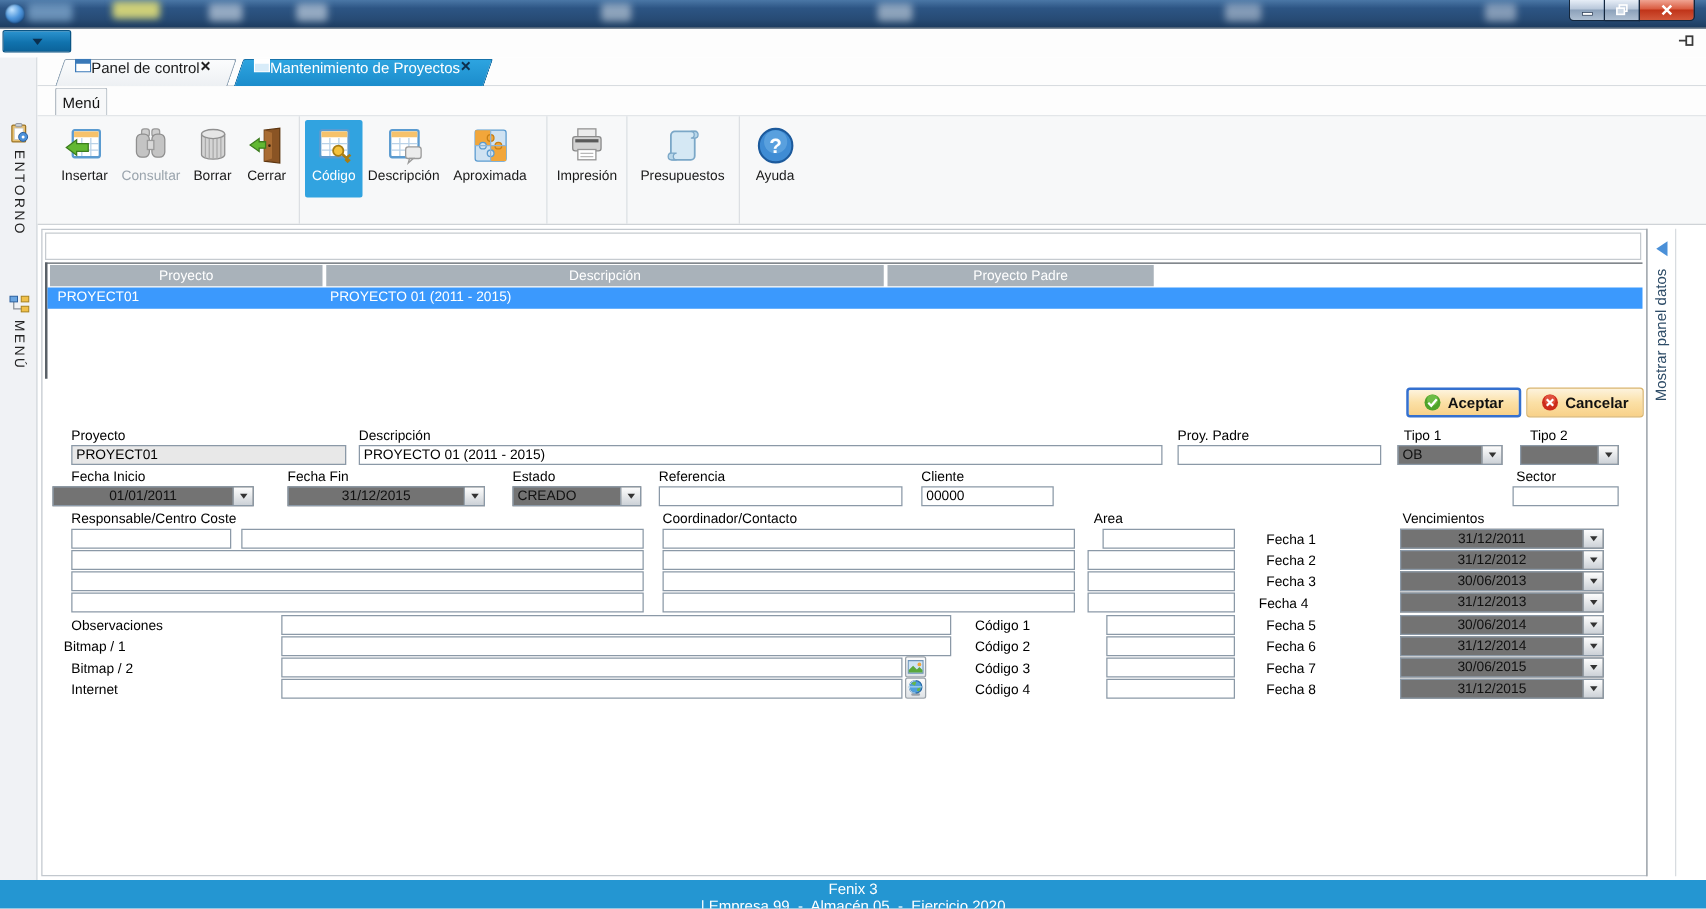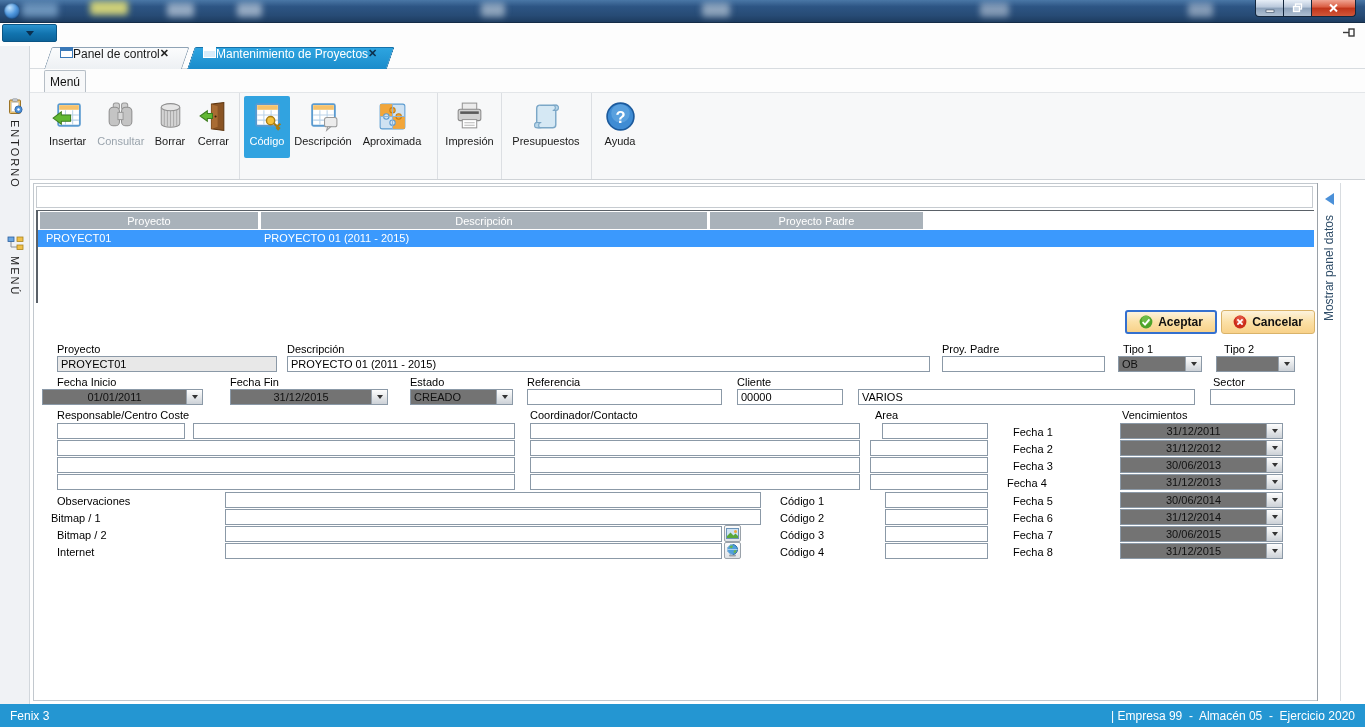--- a/index.html
+++ b/index.html
@@ -88,21 +88,21 @@
   .combo-btn { width:16px; background:linear-gradient(180deg,#fdfdfd 0%,#e8eaec 45%,#ccd1d7 100%);
     border-left:1px solid #98a2ac; display:flex; align-items:center; justify-content:center; }
   .combo-arrow { width:0; height:0; border-left:3.5px solid transparent; border-right:3.5px solid transparent; border-top:4px solid #333; }
   .formbtn { position:absolute; top:310px; height:24px; display:flex; align-items:center; justify-content:center; gap:5px;
     background:linear-gradient(180deg,#fdf3dd 0%,#fbe0a6 50%,#f8d189 100%); border-radius:3px;
     font-size:12px; font-weight:bold; color:#111; }
   .iconbtn { position:absolute; width:17px; height:17px; border:1px solid #9aa2aa; border-radius:2px;
     background:linear-gradient(180deg,#fcfcfc,#dfe3e7); display:flex; align-items:center; justify-content:center; }
   
   .statusbar { position:absolute; left:0; top:704px; width:1365px; height:23px; background:#2496d2;
-    color:#fff; font-size:12px; display:flex; align-items:center; justify-content:space-between; padding:0 10px; }
+    color:#fff; font-size:12px; display:flex; align-items:center; justify-content:space-between; padding:0 10px;flex-direction:column; }
   .statusbar span { white-space:pre; }
   .pin { position:absolute; }
 </style>
 </head>
 <body>
 
 <div id="app">
 
   <div class="titlebar">
     <div class="logo"></div>
@@ -395,21 +395,20 @@
   <div class="combo" style="left:410px;top:389px;width:103px">
     <span class="combo-value">CREADO</span>
     <span class="combo-btn">
         <span class="combo-arrow"></span>
       </span>
   </div>
   <span class="flabel" style="left:527px;top:376px">Referencia</span>
   <input class="tinput" style="left: 527px; top: 389px; width: 195px;" value="">
   <span class="flabel" style="left:737px;top:376px">Cliente</span>
   <input class="tinput" style="left: 737px; top: 389px; width: 106px;" value="00000">
-  <input class="tinput" style="left: 858px; top: 389px; width: 337px;" value="VARIOS">
   <span class="flabel" style="left:1213px;top:376px">Sector</span>
   <input class="tinput" style="left: 1210px; top: 389px; width: 85px;" value="">
 
   <span class="flabel" style="left:57px;top:409px">Responsable/Centro Coste</span>
   <input class="tinput" style="left: 57px; top: 423px; width: 128px;" value="">
   <input class="tinput" style="left: 193px; top: 423px; width: 322px;" value="">
   <input class="tinput" style="left: 57px; top: 440px; width: 458px;" value="">
   <input class="tinput" style="left: 57px; top: 457px; width: 458px;" value="">
   <input class="tinput" style="left: 57px; top: 474px; width: 458px;" value="">
 

